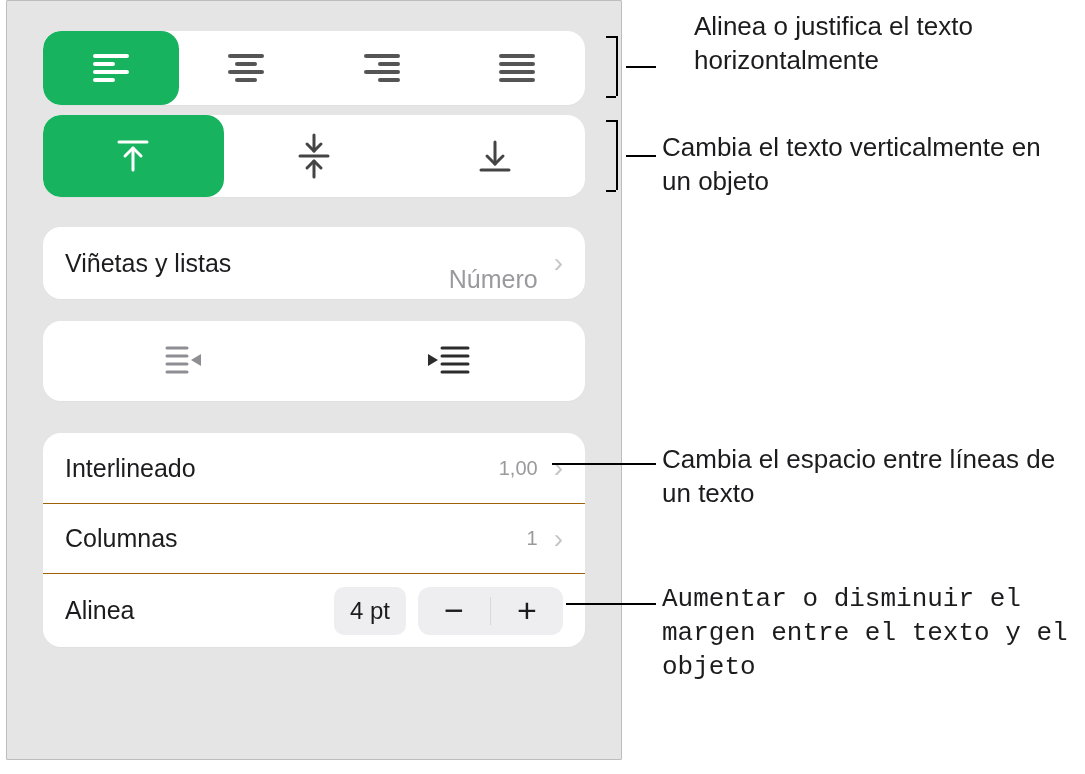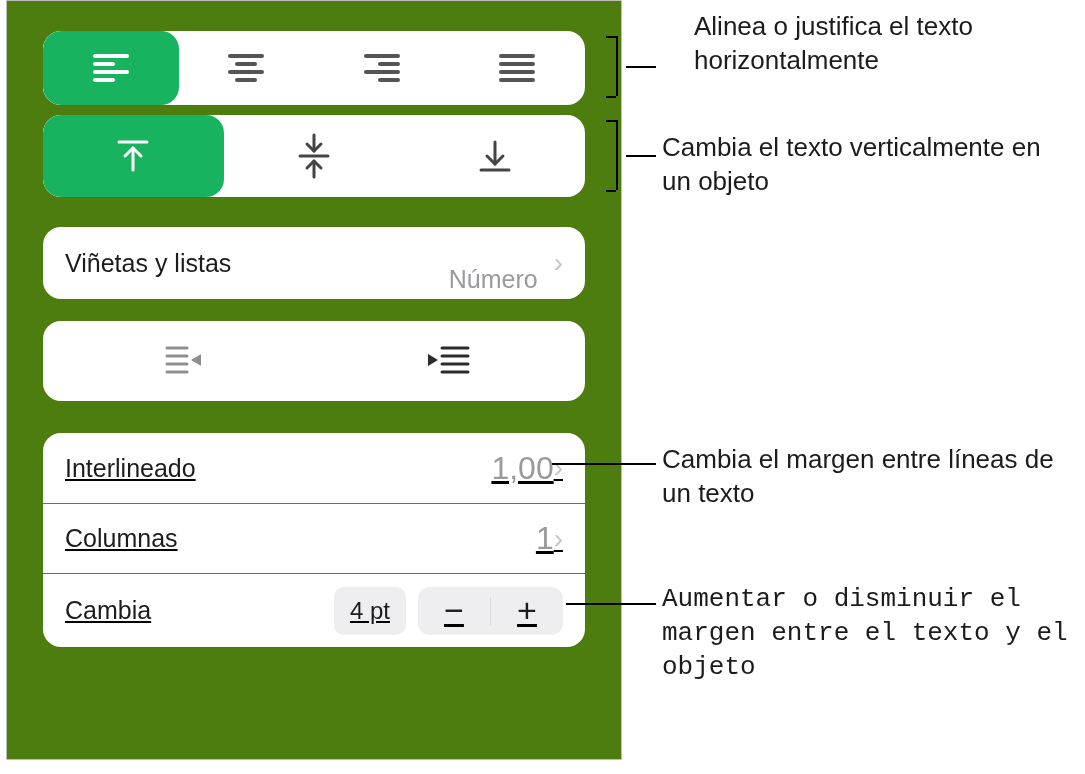--- a/index.html
+++ b/index.html
@@ -11,21 +11,21 @@
     position: relative;
     overflow: hidden;
   }
   .panel-frame {
     position: absolute;
     left: 6px;
     top: 0;
     width: 616px;
     height: 760px;
     border: 1px solid #bdbdbd;
-    background: #4d7c0f;
+    background: #e5e5e5;
     border-radius: 1px;
   }
   .panel-inner {
     position: absolute;
     left: 36px;
     top: 0;
     right: 36px;
   }
   .card {
     background: #fff;
@@ -126,38 +126,38 @@
   .indent-btn.active svg line,
   .indent-btn.active svg path,
   .indent-btn.active svg polygon { stroke: #2c2c2e; fill: #2c2c2e; }
   .indent-btn svg line { stroke-width: 3; stroke-linecap: round; }
   .indent-btn svg polygon { stroke-width: 0; }
 
   
   .spacing-card {
     margin-top: 32px;
     overflow: hidden;
-    text-decoration: underline;
   }
   .row {
     display: flex;
     align-items: center;
     height: 70px;
     padding: 0 22px;
     border-top: 1px solid #a16207;
   }
   .row:first-child { border-top: none; }
   .row .label {
     font-size: 25px;
     color: #1c1c1e;
     flex: 1;
   }
   .row .value {
-    font-size: 32px;
+    font-size: 20px;
     color: #9a9a9e;
+    margin-right: 16px;
   }
   .row.clickable { cursor: pointer; }
   .margin-row { height: 74px; }
   .margin-value {
     background: #eeeef0;
     border-radius: 10px;
     padding: 10px 16px;
     font-size: 24px;
     color: #1c1c1e;
     margin-right: 12px;
@@ -310,21 +310,21 @@
         <span class="label">Interlineado</span>
         <span class="value">1,00</span>
         <span class="chev">›</span>
       </div>
       <div class="row clickable">
         <span class="label">Columnas</span>
         <span class="value">1</span>
         <span class="chev">›</span>
       </div>
       <div class="row margin-row">
-        <span class="label">Cambia</span>
+        <span class="label">Alinea</span>
         <span class="margin-value">4 pt</span>
         <div class="stepper">
           <div class="stepper-btn">−</div>
           <div class="stepper-sep"></div>
           <div class="stepper-btn">+</div>
         </div>
       </div>
     </div>
 
   </div>
@@ -332,16 +332,16 @@
 
 <div class="bracket" style="left:616px; top:36px; height:60px;"></div>
 <div class="callout-line" style="left:626px; top:66px; width:30px;"></div>
 <div class="callout" style="left:662px; top:10px; width:410px;margin-left:32px;">Alinea o justifica el texto horizontalmente</div>
 
 <div class="bracket" style="left:616px; top:120px; height:70px;"></div>
 <div class="callout-line" style="left:626px; top:155px; width:30px;"></div>
 <div class="callout" style="left:662px; top:131px; width:410px;">Cambia el texto verticalmente en un objeto</div>
 
 <div class="callout-line" style="left:552px; top:463px; width:104px;"></div>
-<div class="callout" style="left:662px; top:443px; width:400px;">Cambia el margen entre líneas de un texto</div>
+<div class="callout" style="left:662px; top:443px; width:400px;">Cambia el espacio entre líneas de un texto</div>
 
 <div class="callout-line" style="left:566px; top:603px; width:90px;"></div>
 <div class="callout" style="left:662px; top:583px; width:420px;font-family:Liberation Mono, monospace;">Aumentar o disminuir el margen entre el texto y el objeto</div>
 
 </body></html>

